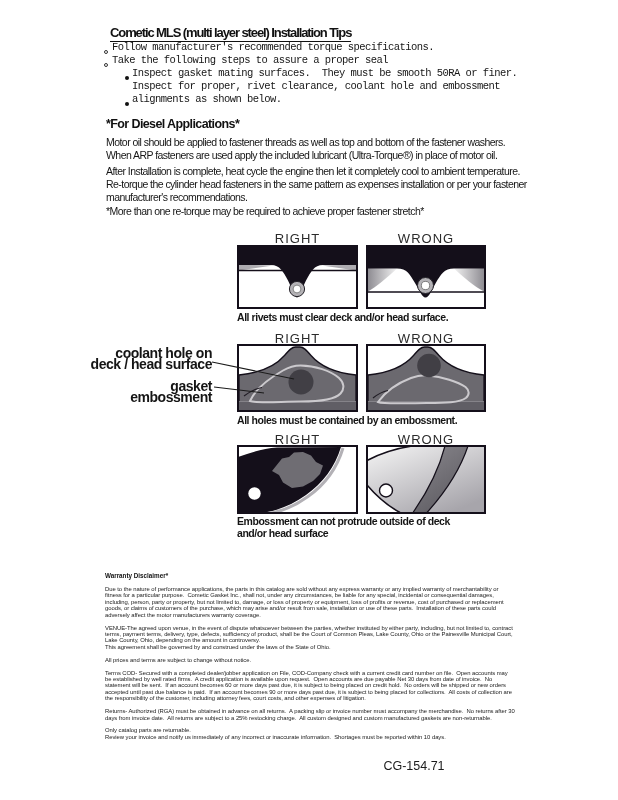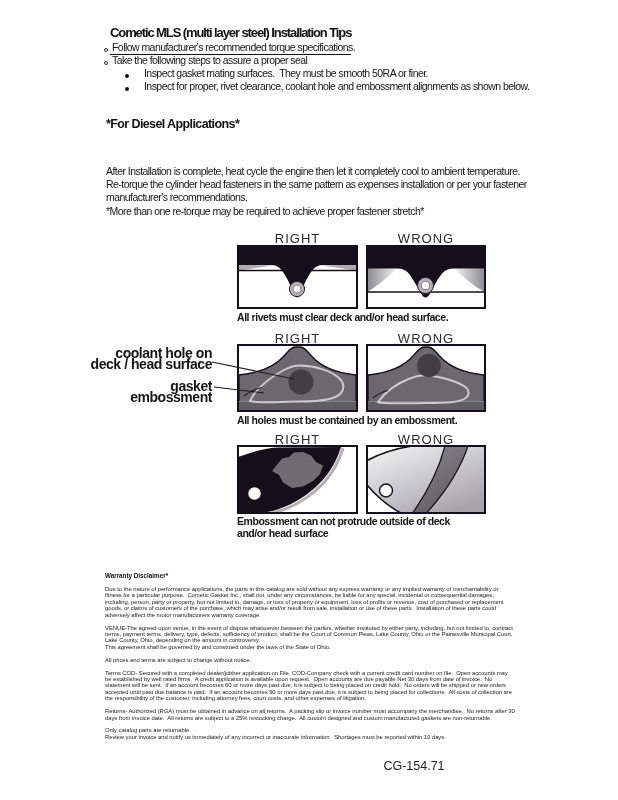--- a/index.html
+++ b/index.html
@@ -10,27 +10,27 @@
     font-family:"Liberation Sans","DejaVu Sans",sans-serif;
     color:var(--text,#161616);
     overflow:hidden;
   }
   .abs { position:absolute; }
   .title {
     left:110px; top:25px;
     font-size:13px; font-weight:bold; letter-spacing:-1.1px;
     color:#111;
   }
-  .title .u { border-bottom:1.6px solid #111; padding-bottom:14px; }
+  .title .u { border-bottom:1.6px solid #111; padding-bottom:1px; }
   .tips { left:104px; top:41px; width:430px; list-style:none; }
   .tips li {
-    display:flex; align-items:center; line-height:13px;
-    font-size:10.5px; letter-spacing:-0.55px; white-space:pre-wrap;
-  }
-  .tips li.lvl2 { padding-left:21px;gap:12px; }
+    display:flex; align-items:flex-end; line-height:13px;
+    font-size:10.5px; letter-spacing:-0.55px; white-space:pre-wrap;font-family:Liberation Mono, monospace;
+  }
+  .tips li.lvl2 { padding-left:21px; }
   .m1 {
     flex:0 0 auto; width:4px; height:4px; border:1px solid #333; border-radius:50%;
     margin:4px 4px 0 0;
   }
   .m2 {
     flex:0 0 auto; width:4px; height:4px; background:#111; border-radius:50%;
     margin:4.5px 3px 0 0;
   }
   .h2 {
     left:106px; top:117px;
@@ -107,20 +107,21 @@
       <span class="m2"></span>
       <span>Inspect gasket mating surfaces.  They must be smooth 50RA or finer.</span>
     </li>
     <li class="lvl2">
       <span class="m2"></span>
       <span>Inspect for proper, rivet clearance, coolant hole and embossment alignments as shown below.</span>
     </li>
   </ul>
 
   <div class="abs h2">*For Diesel Applications*</div>
+  <p class="abs body" style="top:136px">Motor oil should be applied to fastener threads as well as top and bottom of the fastener washers. When ARP fasteners are used apply the included lubricant (Ultra-Torque®) in place of motor oil.</p>
   <p class="abs body" style="top:165px">After Installation is complete, heat cycle the engine then let it completely cool to ambient temperature. Re-torque the cylinder head fasteners in the same pattern as expenses installation or per your fastener manufacturer's recommendations.</p>
   <p class="abs body" style="top:205px">*More than one re-torque may be required to achieve proper fastener stretch*</p>
 
   <div class="abs fig" style="top:231px;height:94px">
     <div class="rw-label rw-right">RIGHT</div>
     <div class="rw-label rw-wrong">WRONG</div>
 
     <svg class="dbox l" style="top:14px" width="121" height="64" viewBox="0 0 121 64">
       <rect x="1" y="1" width="119" height="62" class="bgw"></rect>
       <polygon class="wedge" points="2,19.5 36,20.5 2,25.5"></polygon>

